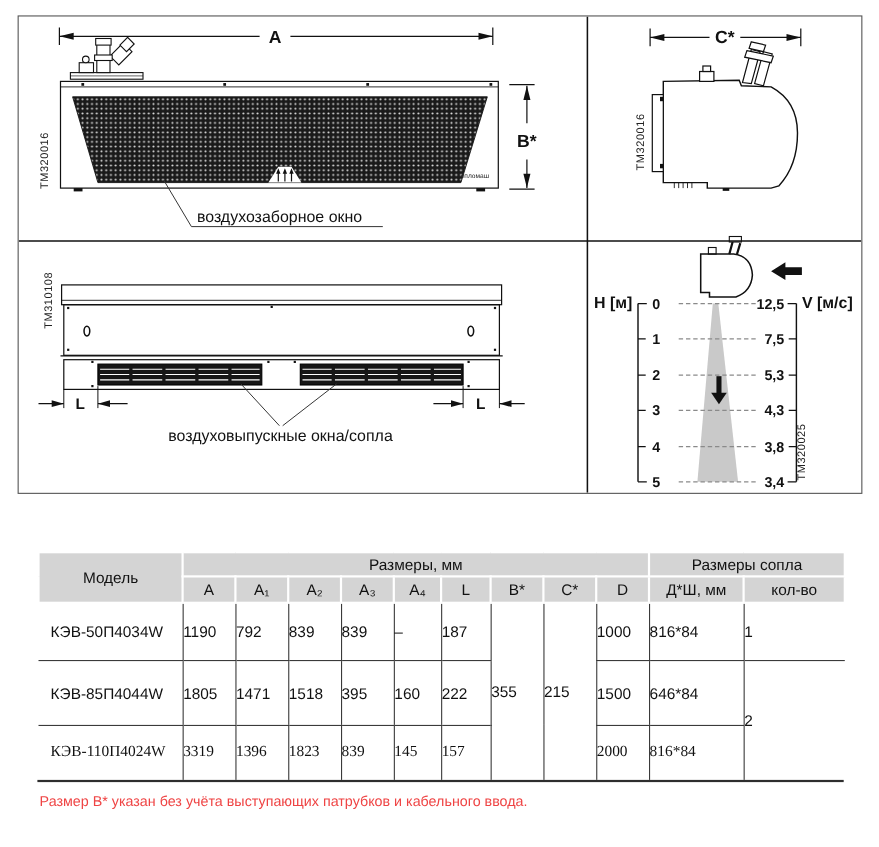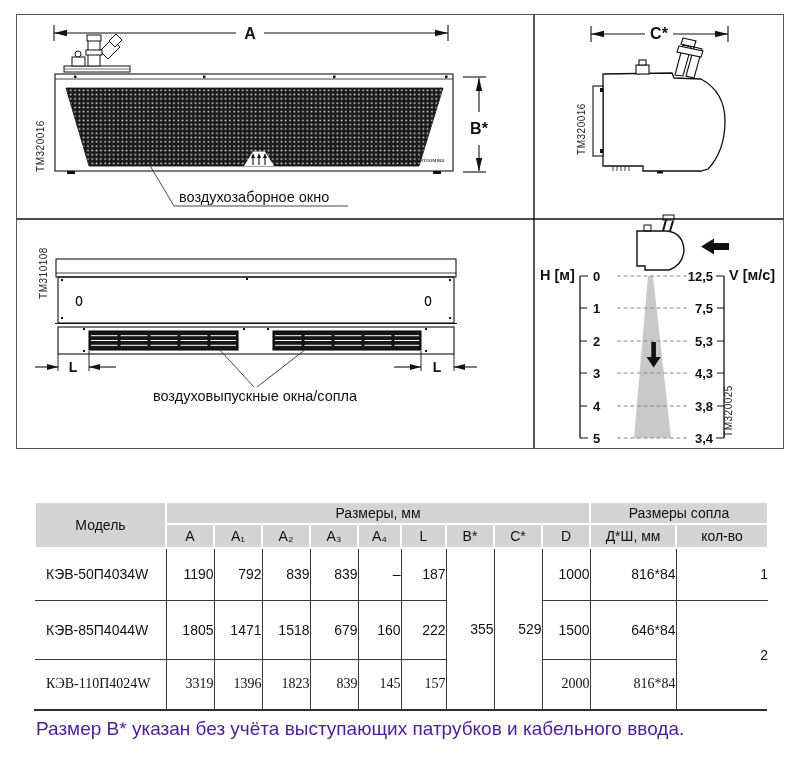--- a/index.html
+++ b/index.html
@@ -16,26 +16,26 @@
   .num{font-size:13px;font-weight:bold;}
   .axl{font-size:14.5px;font-weight:bold;}
   .tm{font-size:10px;fill:#222;letter-spacing:.5px;}
   .tiny{font-size:6px;fill:#222;}
 
   .tblwrap{position:absolute;left:34px;top:501px;width:733px;border-bottom:2px solid #2e2e2e;}
   table{border-collapse:collapse;table-layout:fixed;width:733px;font-size:14px;color:#111;}
   th{background:#d4d4d4;border:2px solid #fff;font-weight:normal;padding:0;text-align:center;}
   tr.gh th{height:20px;}
   tr.sh th{height:22px;}
-  td{padding:0;text-align:right;vertical-align:middle;border:0;}
+  td{padding:0;text-align:left;vertical-align:middle;border:0;}
   tbody td + td{border-left:1px solid #3a3a3a;}
   td.hb{border-bottom:1px solid #3a3a3a;margin-top:23px;}
   td.model{text-align:left;padding-left:11px;}
   tr.r1{height:52px;} tr.r2{height:59px;} tr.r3{height:50px;font-family:Liberation Serif, serif;}
-  .fn{position:absolute;left:36px;top:719px;font-size:19px;line-height:20px;color:#4c1d95;}
+  .fn{position:absolute;left:36px;top:719px;font-size:13px;line-height:20px;color:#ef4444;}
 </style>
 </head>
 <body>
 
 <div class="fig">
 <svg width="766" height="433" viewBox="0 0 766 433">
   <defs>
     <pattern id="dotpat" width="4.3" height="4.3" patternUnits="userSpaceOnUse">
       <rect width="4.3" height="4.3" fill="#1a1a1a"></rect>
       <circle cx="2.15" cy="2.15" r="0.95" fill="#dddddd"></circle>
@@ -285,31 +285,31 @@
   <tbody>
     <tr class="r1">
       <td class="model hb">КЭВ-50П4034W</td>
       <td class="hb">1190</td>
       <td class="hb">792</td>
       <td class="hb">839</td>
       <td class="hb">839</td>
       <td class="hb">–</td>
       <td class="hb">187</td>
       <td rowspan="3">355</td>
-      <td rowspan="3">529</td>
+      <td rowspan="3">215</td>
       <td class="hb">1000</td>
       <td class="hb">816*84</td>
       <td class="hb">1</td>
     </tr>
     <tr class="r2">
       <td class="model hb">КЭВ-85П4044W</td>
       <td class="hb">1805</td>
       <td class="hb">1471</td>
       <td class="hb">1518</td>
-      <td class="hb">679</td>
+      <td class="hb">395</td>
       <td class="hb">160</td>
       <td class="hb">222</td>
       <td class="hb">1500</td>
       <td class="hb">646*84</td>
       <td rowspan="2">2</td>
     </tr>
     <tr class="r3">
       <td class="model">КЭВ-110П4024W</td>
       <td>3319</td>
       <td>1396</td>

